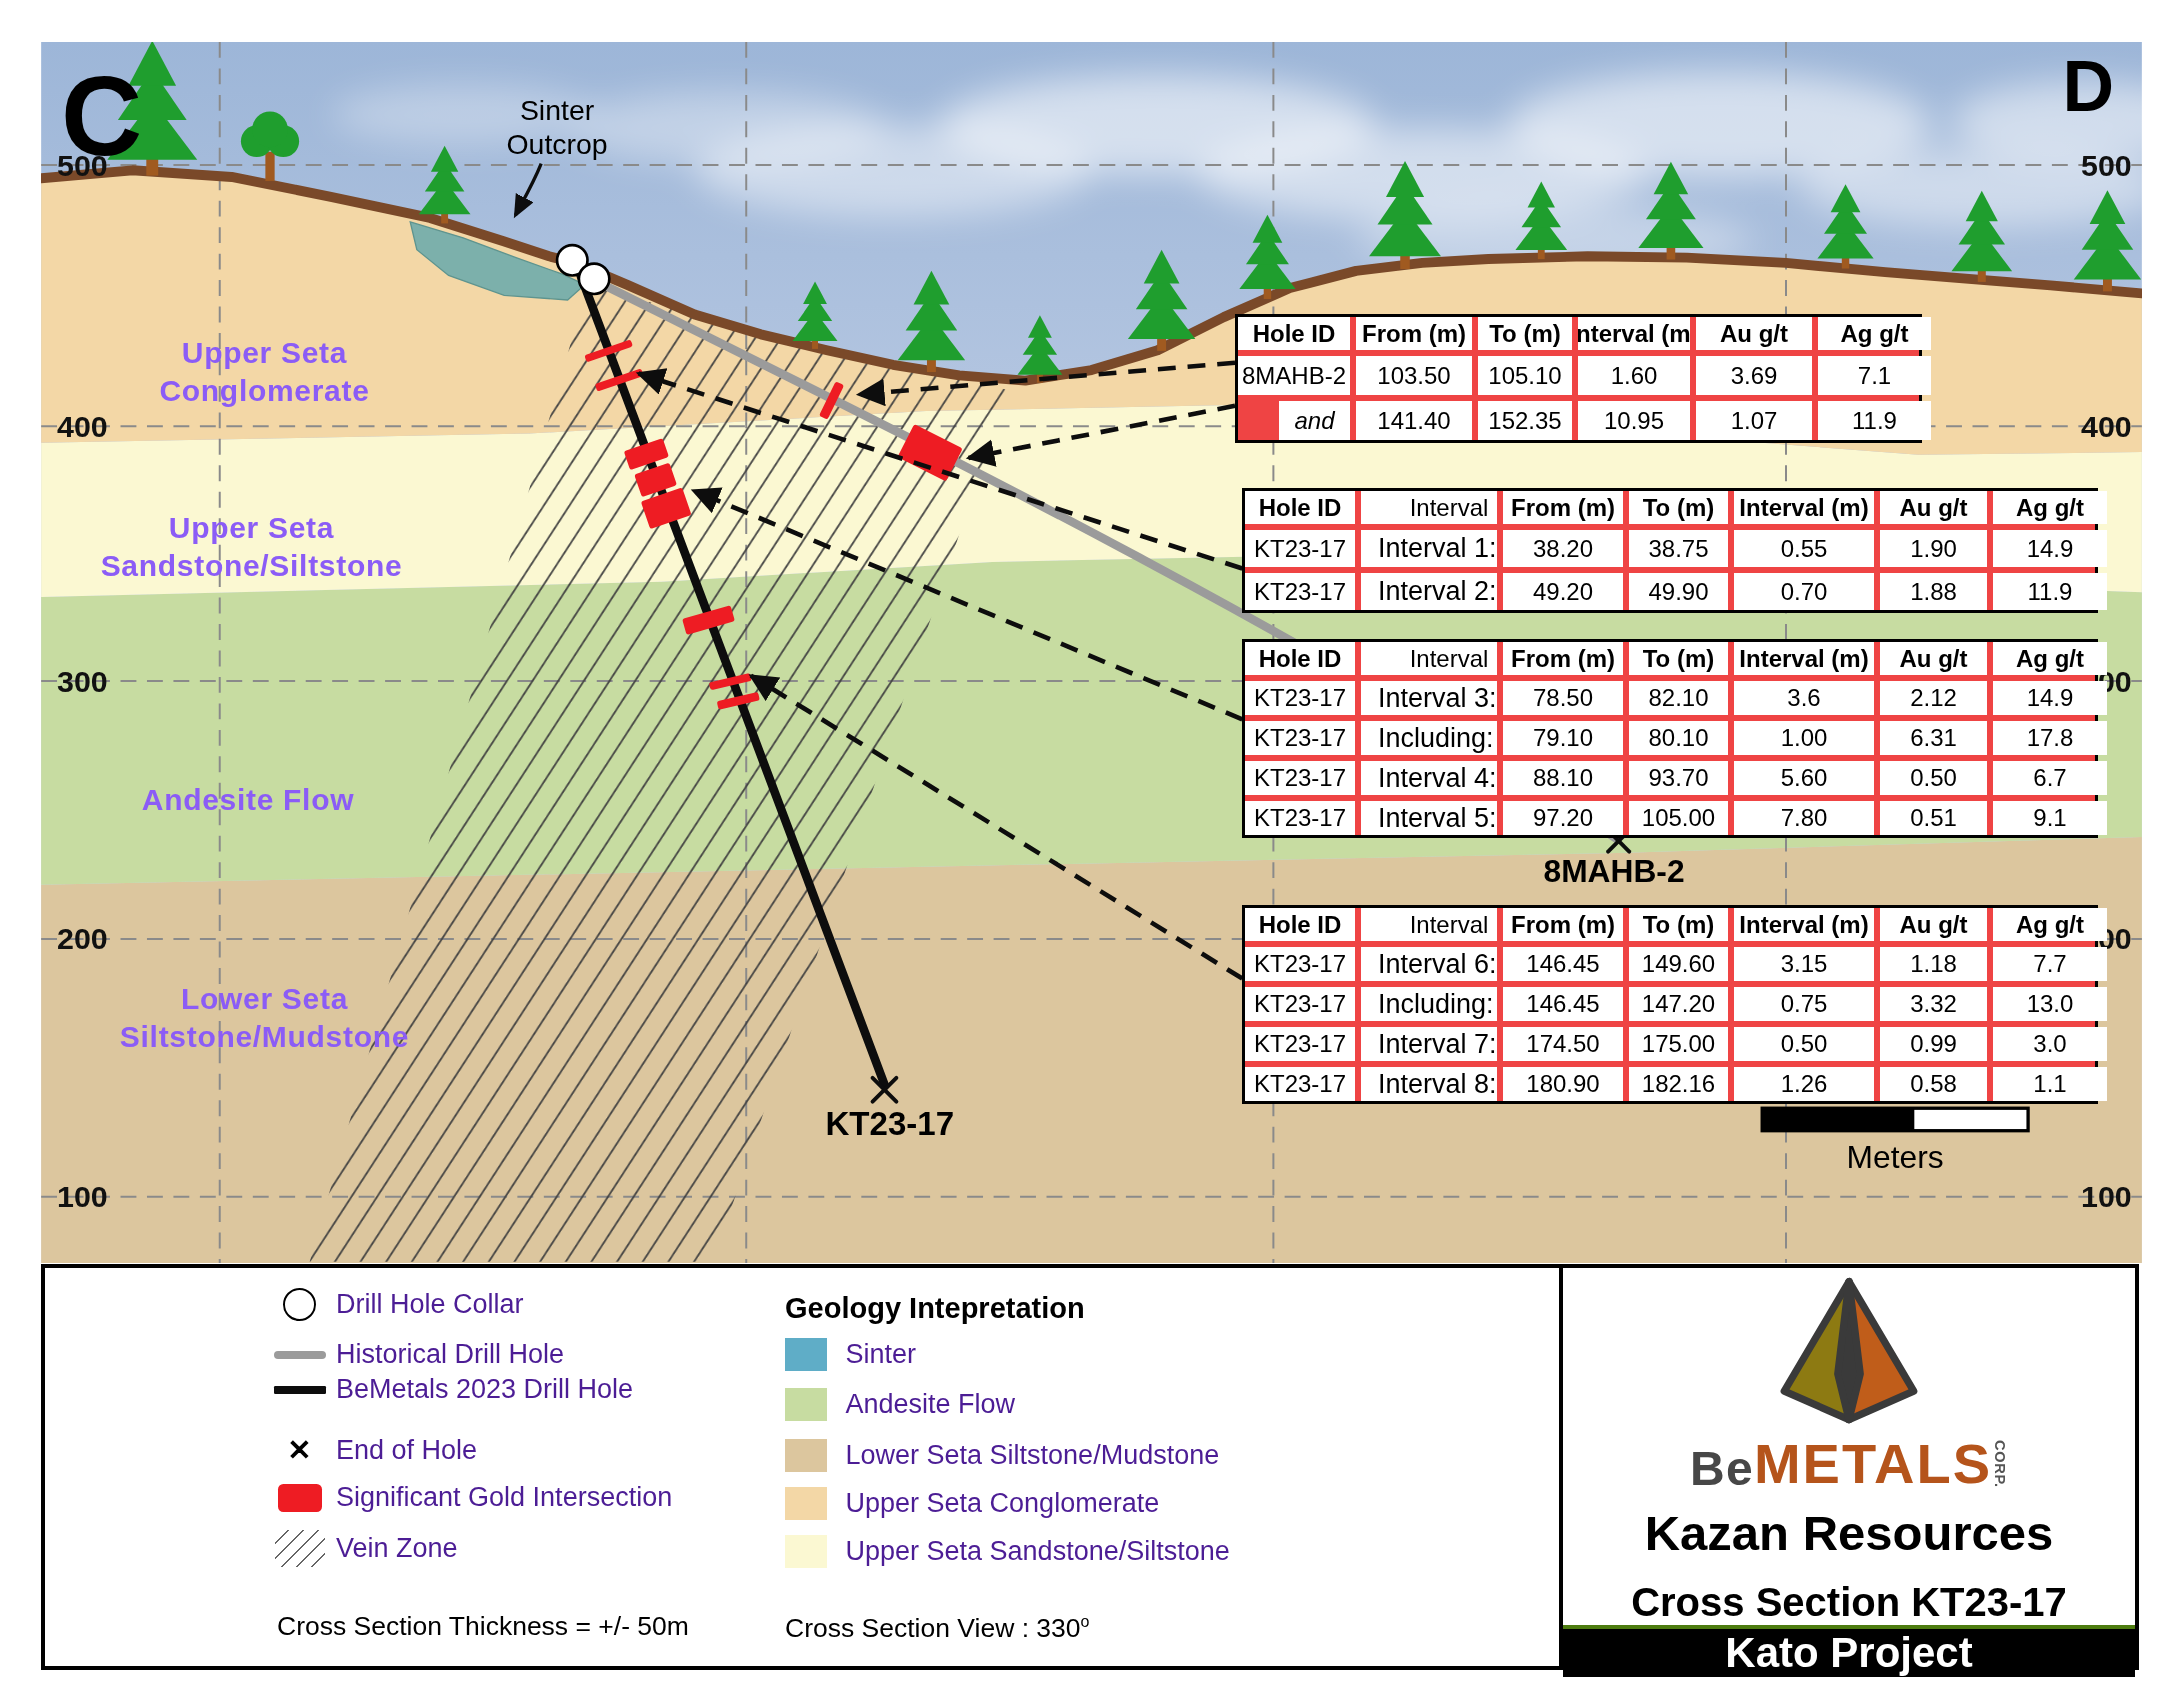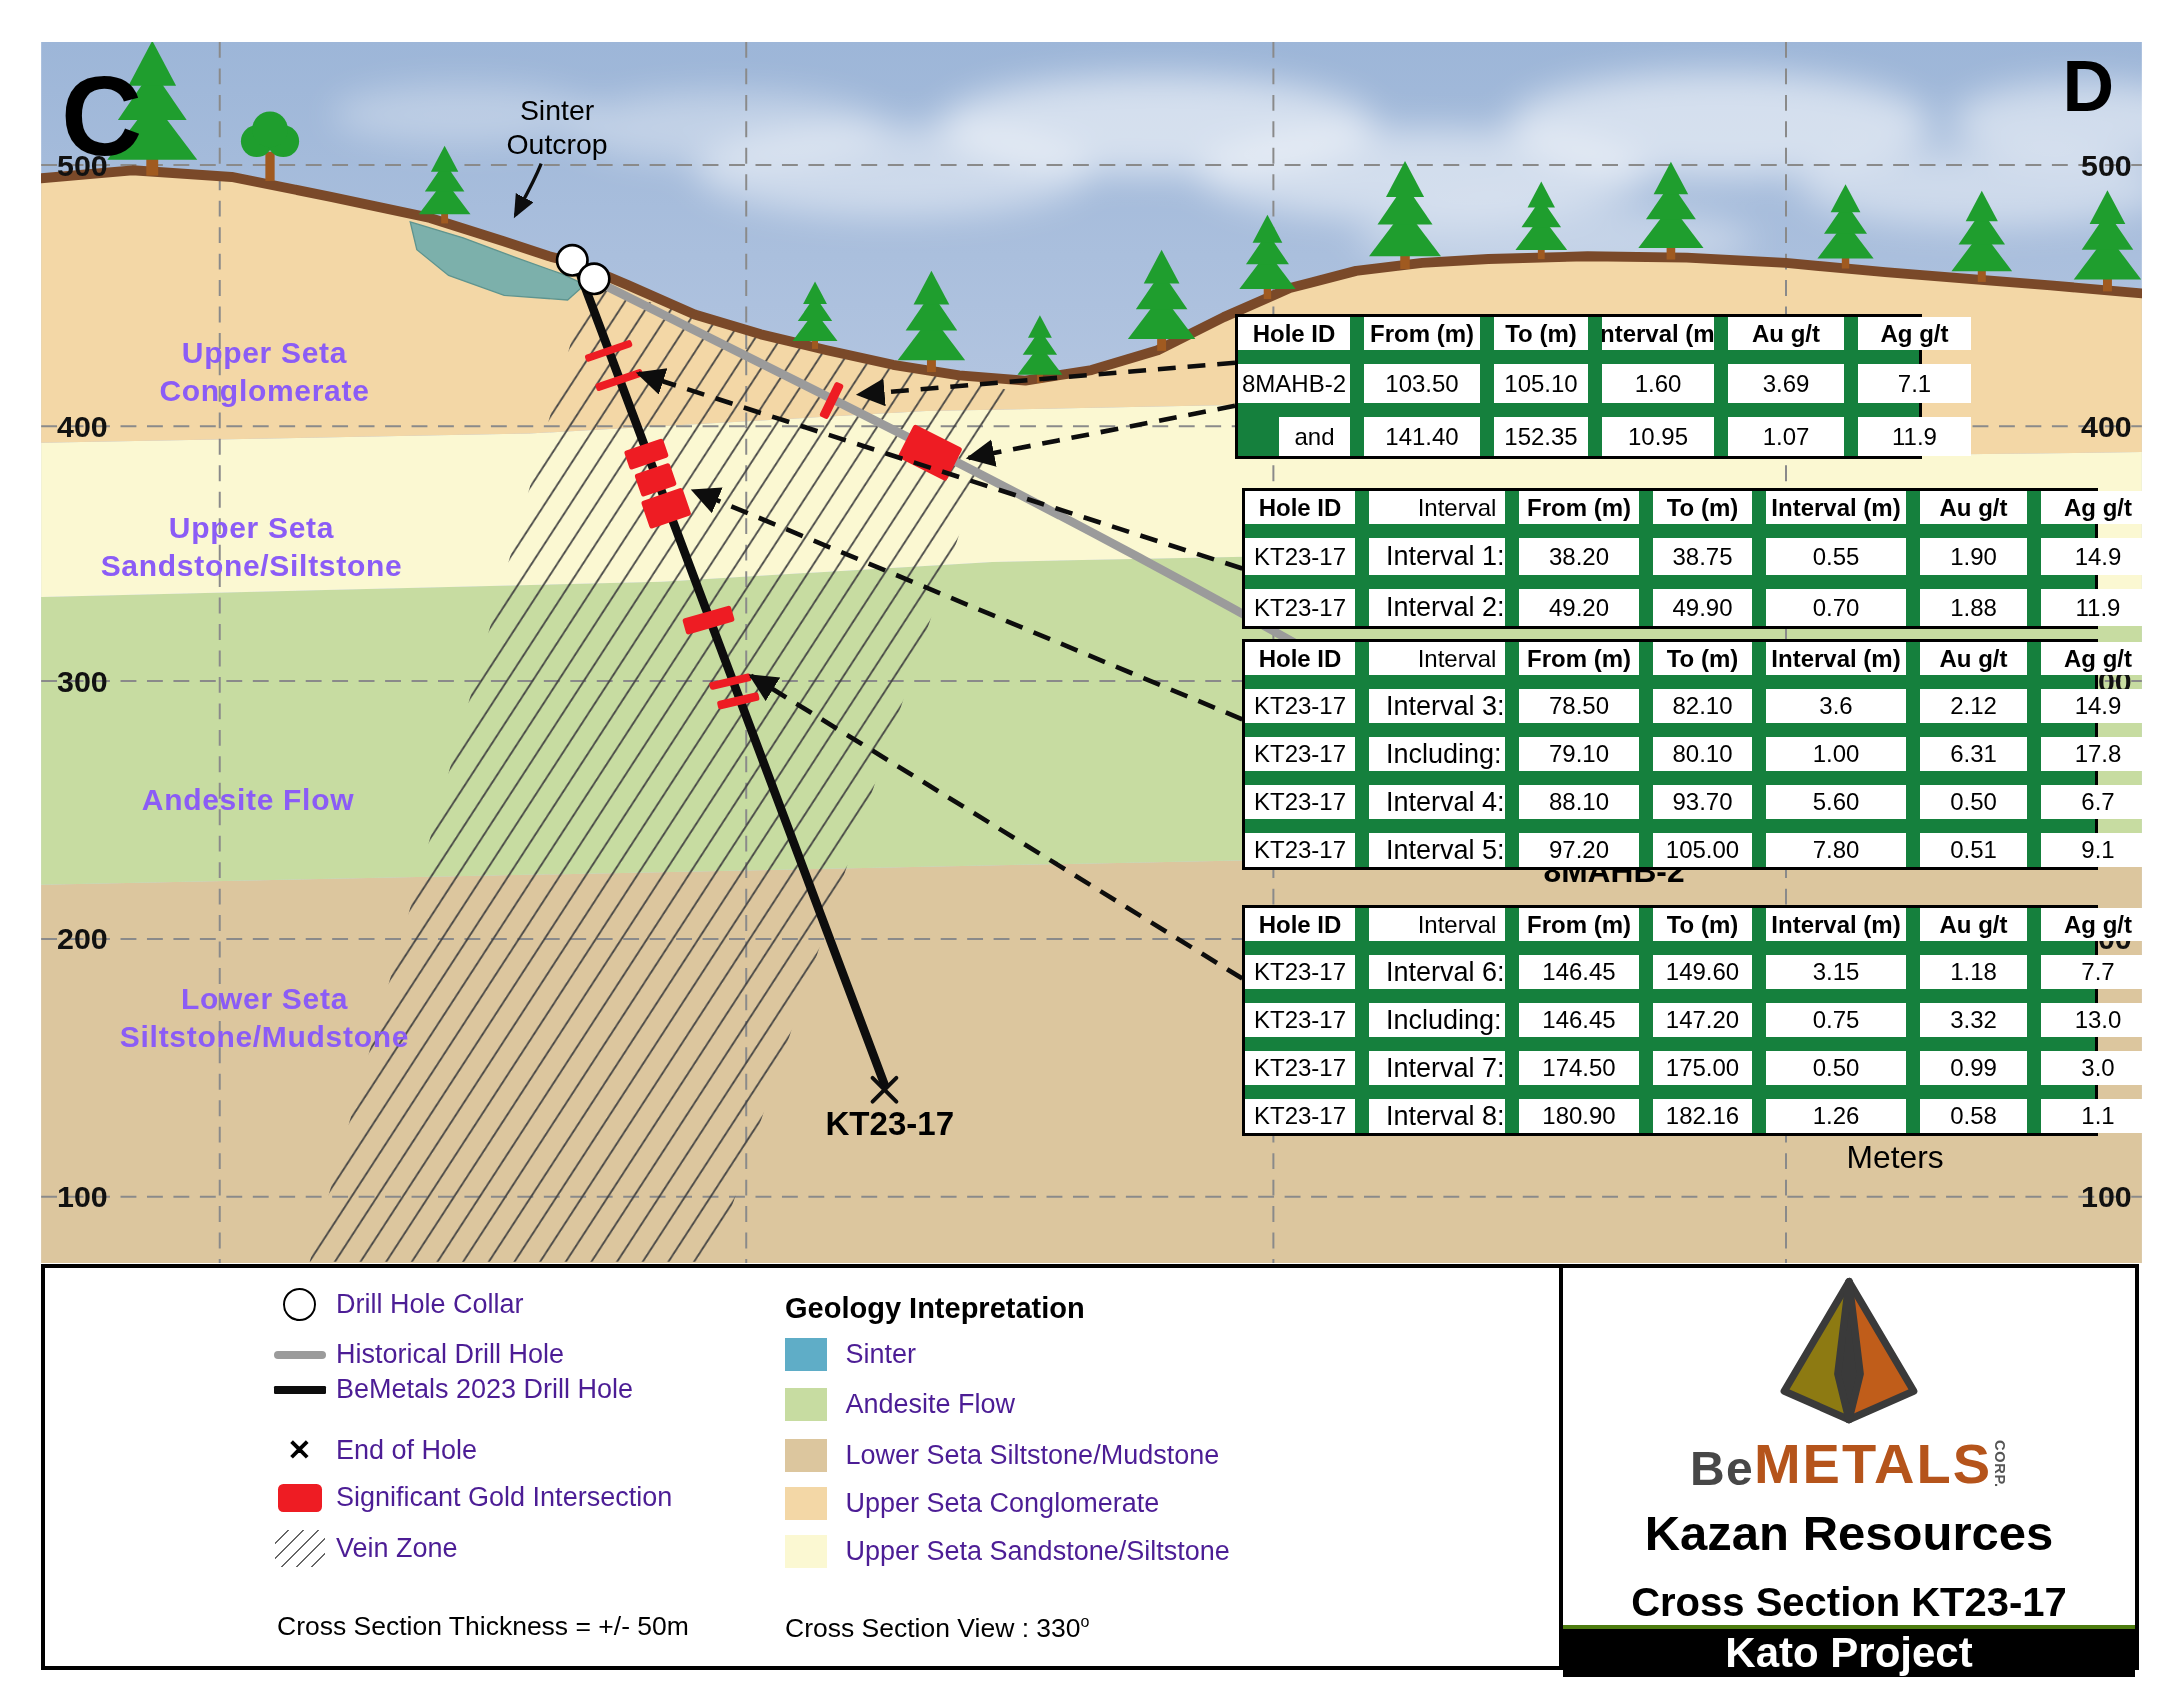--- a/index.html
+++ b/index.html
@@ -1,26 +1,26 @@
 <!DOCTYPE html>
 <html style="font-size:10.6px"><head>
 <meta charset="utf-8">
 <style>
   html,body{margin:0;padding:0;background:#ffffff;}
   body{width:2183px;height:1687px;position:relative;font-family:"Liberation Sans",sans-serif;overflow:hidden;}
   #stage{position:absolute;left:0;top:0;width:2183px;height:1687px;}
   #map-svg{position:absolute;left:41px;top:42px;}
   .maplabel{position:absolute;color:#8b5cf6;font-weight:bold;text-align:center;font-size:30px;line-height:38px;letter-spacing:0.7px;}
   
-  .dtable{position:absolute;display:grid;gap:14px;background:#15803d;border:3.3px solid #000;}
+  .dtable{position:absolute;display:grid;gap:6px;background:#ef4444;border:3.3px solid #000;}
   .dtable .cell{background:#fff;display:flex;align-items:center;justify-content:center;font-size:24px;color:#000;white-space:nowrap;overflow:hidden;}
   .dtable .hc{font-weight:bold;}
   .dtable .hc.reg{font-weight:400;padding-left:40px;}
   .dtable .lbl{justify-content:flex-start;padding-left:17px;font-size:27px;}
-  .dtable .it{margin-left:41px;}
+  .dtable .it{font-style:italic;margin-left:41px;}
   
   .bottom-row{position:absolute;left:41px;top:1264px;width:2101px;height:406px;display:flex;}
   .legend-box{position:relative;width:1522px;height:100%;background:#fff;border:4px solid #000;box-sizing:border-box;}
   .title-box{position:relative;width:580px;height:100%;background:#fff;border:4px solid #000;border-left-width:4.6px;box-sizing:border-box;margin-left:-4px;display:flex;flex-direction:column;}
   .leg-item{position:absolute;display:flex;align-items:center;}
   .leg-icon{width:73px;display:flex;align-items:center;justify-content:center;flex:none;}
   .leg-text{font-size:27px;color:#4c1d95;}
   .swatch{width:42px;height:33px;flex:none;}
   .geo-title{position:absolute;font-size:29px;font-weight:bold;color:#000;}
   .note{position:absolute;font-size:26.5px;color:#000;}

